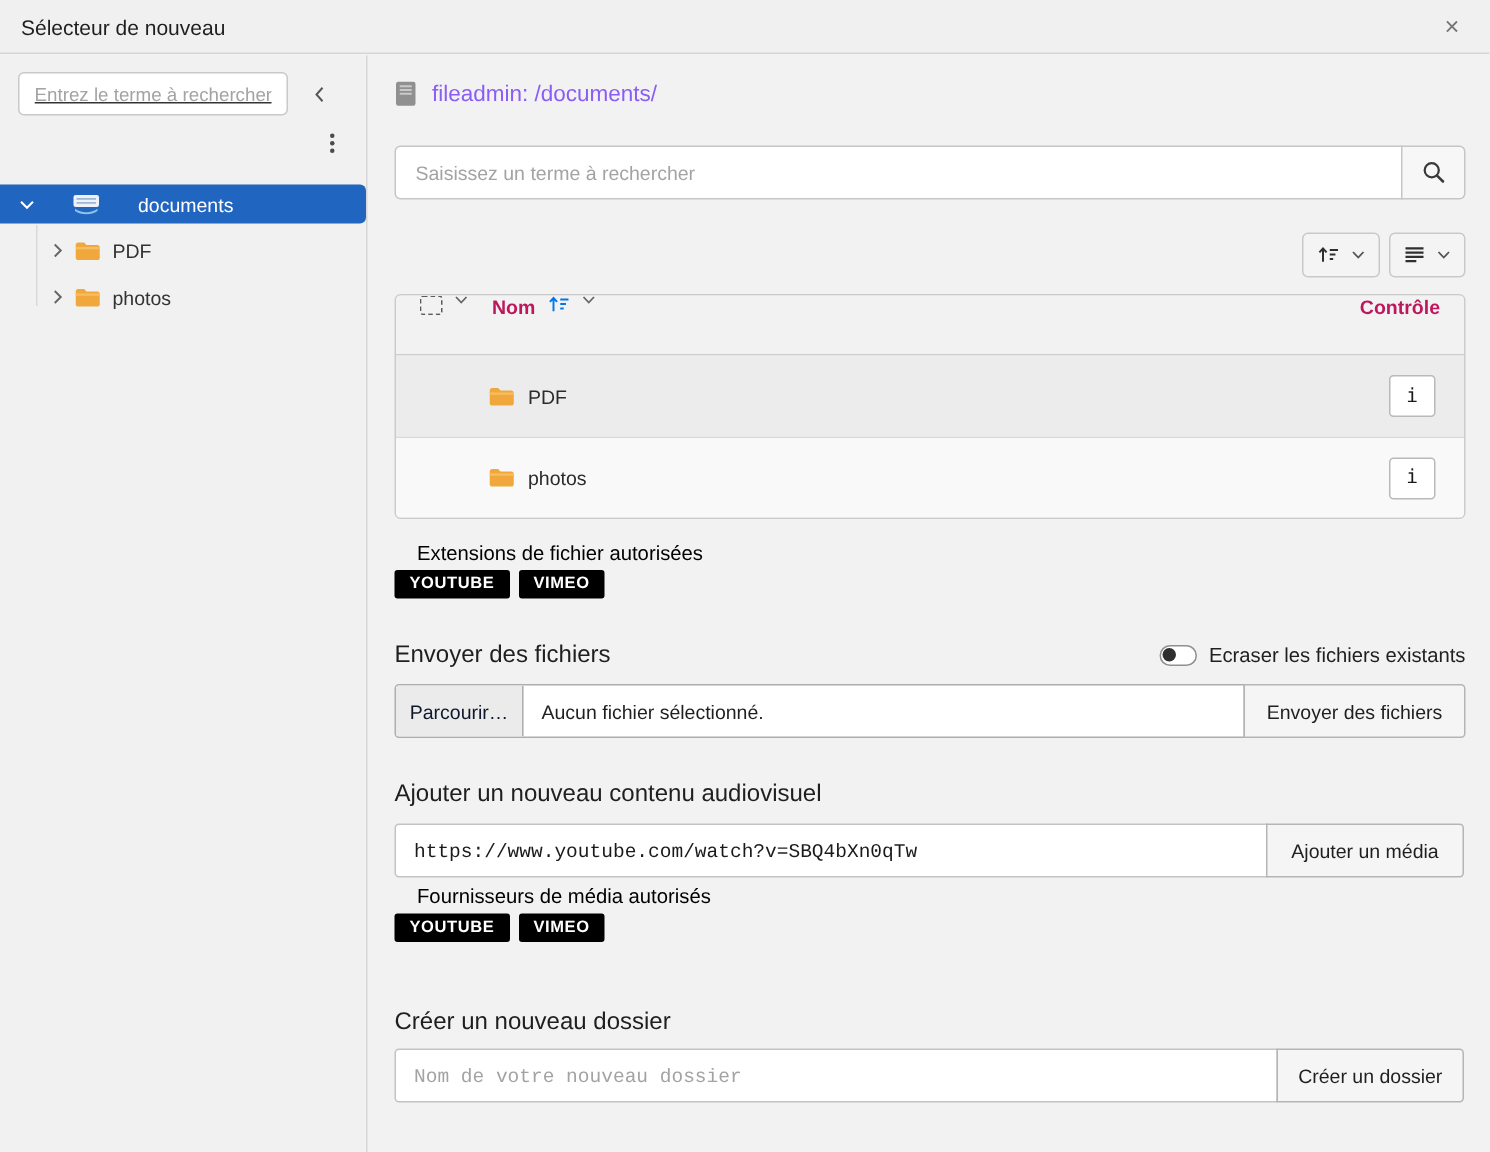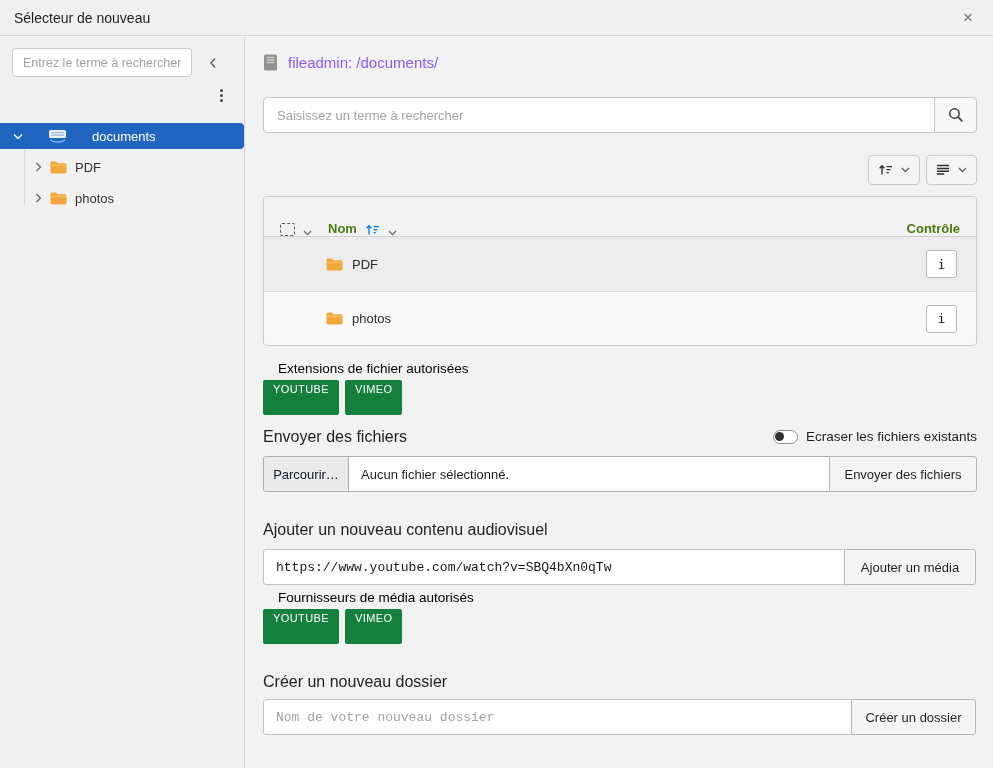--- a/index.html
+++ b/index.html
@@ -7,21 +7,21 @@
   body { font-family:"Liberation Sans", sans-serif; background:#f2f2f2; color:#333; overflow:hidden; }
   .app { position:relative; width:993px; height:768px; background:#f2f2f2; }
 
   
   .titlebar { position:absolute; top:0; left:0; width:100%; height:36px; background:#f0f0f0; border-bottom:1px solid #d6d6d6; display:flex; align-items:center; }
   .titlebar .title { padding-left:14px; font-size:14px; color:#1f1f1f; }
   .close-btn { position:absolute; right:12px; top:5px; width:26px; height:26px; border:0; background:transparent; color:#757575; font-size:17px; line-height:26px; cursor:pointer; font-family:"Liberation Sans",sans-serif; }
 
   
   .sidebar { position:absolute; top:37px; left:0; width:245px; height:731px; background:#f1f1f1; border-right:1px solid #d6d6d6; }
-  .tree-search { position:absolute; left:12px; top:11px; width:180px; height:29px; border:1px solid #c9c9c9; border-radius:4px; background:#fff; padding:0 10px; font-size:12.5px; font-family:"Liberation Sans",sans-serif; color:#333; }
+  .tree-search { position:absolute; left:12px; top:11px; width:180px; height:29px; border:1px solid #c9c9c9; border-radius:4px; background:#fff; padding:0 10px; font-size:12.5px; font-family:"Liberation Sans",sans-serif; color:#333;text-decoration:underline; }
   .tree-search::placeholder { color:#a3a3a3; }
   .collapse-btn { position:absolute; left:209px; top:14px; width:24px; height:24px; border:0; background:transparent; color:#555; cursor:pointer; }
   .dots-btn { position:absolute; left:209px; top:46px; width:24px; height:24px; border:0; background:transparent; cursor:pointer; display:flex; flex-direction:column; align-items:center; justify-content:center; gap:2px; }
   .dots-btn i { width:3px; height:3px; border-radius:50%; background:#4a4a4a; }
 
   .tree { position:absolute; top:86px; left:0; width:245px; }
   .tree-row { display:flex; align-items:center; height:26px; font-size:13px; cursor:pointer; }
   .tree-row.selected { background:#2065c0; color:#fff; width:244px; border-radius:0 4px 4px 0; padding-left:13px; gap:25px; }
   .tree-row.child { padding-left:35px; gap:8px; color:#333; margin-top:5px; height:26px; }
   .tree-line { position:absolute; left:24px; top:27px; height:54px; width:0; border-left:1px solid #d9d9d9; }
@@ -33,32 +33,32 @@
 
   .search-group { position:absolute; left:17px; top:60px; width:714px; height:36px; display:flex; }
   .search-group input { flex:1; border:1px solid #c6c6c6; border-radius:4px 0 0 4px; background:#fff; padding:0 13px; font-size:13px; font-family:"Liberation Sans",sans-serif; color:#333; }
   .search-group input::placeholder { color:#a3a3a3; }
   .search-group button { width:43px; border:1px solid #c6c6c6; margin-left:-1px; border-radius:0 4px 4px 0; background:#f7f7f7; cursor:pointer; display:flex; align-items:center; justify-content:center; }
 
   .sort-row { position:absolute; top:118px; right:16px; display:flex; gap:6px; }
   .icon-dd { height:30px; padding:0 9px; background:#f4f4f4; border:1px solid #c9c9c9; border-radius:4px; display:flex; align-items:center; gap:8px; cursor:pointer; color:#2f2f2f; }
 
   .filelist { position:absolute; left:17px; top:159px; width:714px; border:1px solid #cbcbcb; border-radius:4px; overflow:hidden; background:#f9f9f9; }
-  .fl-head { height:40px; display:flex; align-items:flex-end; padding:0 16px; background:#f2f2f2; border-bottom:1px solid #cdcdcd; font-size:13px; font-weight:bold; color:#4d7c0f; gap:8px; }
+  .fl-head { height:40px; display:flex; align-items:flex-start; padding:0 16px; background:#f2f2f2; border-bottom:1px solid #cdcdcd; font-size:13px; font-weight:bold; color:#be185d; gap:8px; }
   .cb-dash { width:15px; height:13px; border:1px dashed #5a5a5a; border-radius:2px; display:inline-block; }
   .head-name { margin-left:8px; }
   .fl-head .spacer, .fl-row .spacer { flex:1; }
   .fl-row { height:54px; display:flex; align-items:center; padding-left:62px; padding-right:19px; gap:9px; font-size:13px; color:#2b2b2b; cursor:pointer; }
   .fl-row.odd { background:#ececec; }
   .fl-row.even { background:#f9f9f9; border-top:1px solid #d9d9d9; }
   .info-btn { width:31px; height:28px; background:#fff; border:1px solid #b9b9b9; border-radius:3px; font-family:"DejaVu Sans Mono",monospace; font-size:13px; color:#1a1a1a; cursor:pointer; }
 
   .sec-label { position:absolute; left:32px; font-size:13.5px; color:#000000; }
   .badge-row { position:absolute; left:17px; display:flex; gap:6px; }
-  .badge { background:#15803d; color:#fff; font-size:11px; font-weight:normal; letter-spacing:0.4px; padding:3px 10px 20px; border-radius:2px; }
+  .badge { background:#000000; color:#fff; font-size:11px; font-weight:bold; letter-spacing:0.4px; padding:3px 10px 4px; border-radius:2px; }
 
   .sec-head { position:absolute; left:17px; font-size:16px; font-weight:400; color:#1f1f1f; }
   .toggle-wrap { position:absolute; right:16px; top:392px; display:flex; align-items:center; gap:8px; font-size:13.5px; color:#1f1f1f; cursor:pointer; }
   .toggle { position:relative; width:25px; height:14px; background:#fff; border:1px solid #8f8f8f; border-radius:8px; display:inline-block; }
   .toggle .knob { position:absolute; left:1.5px; top:1.5px; width:9px; height:9px; border-radius:50%; background:#2f2f2f; }
 
   .input-group { position:absolute; left:17px; width:714px; height:36px; display:flex; }
   .file-box { display:flex; width:567px; background:#fff; border:1px solid #aeaeae; border-radius:3px 0 0 3px; overflow:hidden; align-items:stretch; }
   .browse-btn { width:85px; background:#ebebeb; border:0; border-right:1px solid #aeaeae; font-size:13px; font-family:"Liberation Sans",sans-serif; color:#0f172a; cursor:pointer; }
   .file-text { display:flex; align-items:center; padding:0 12px; font-size:13px; color:#1f1f1f; }

